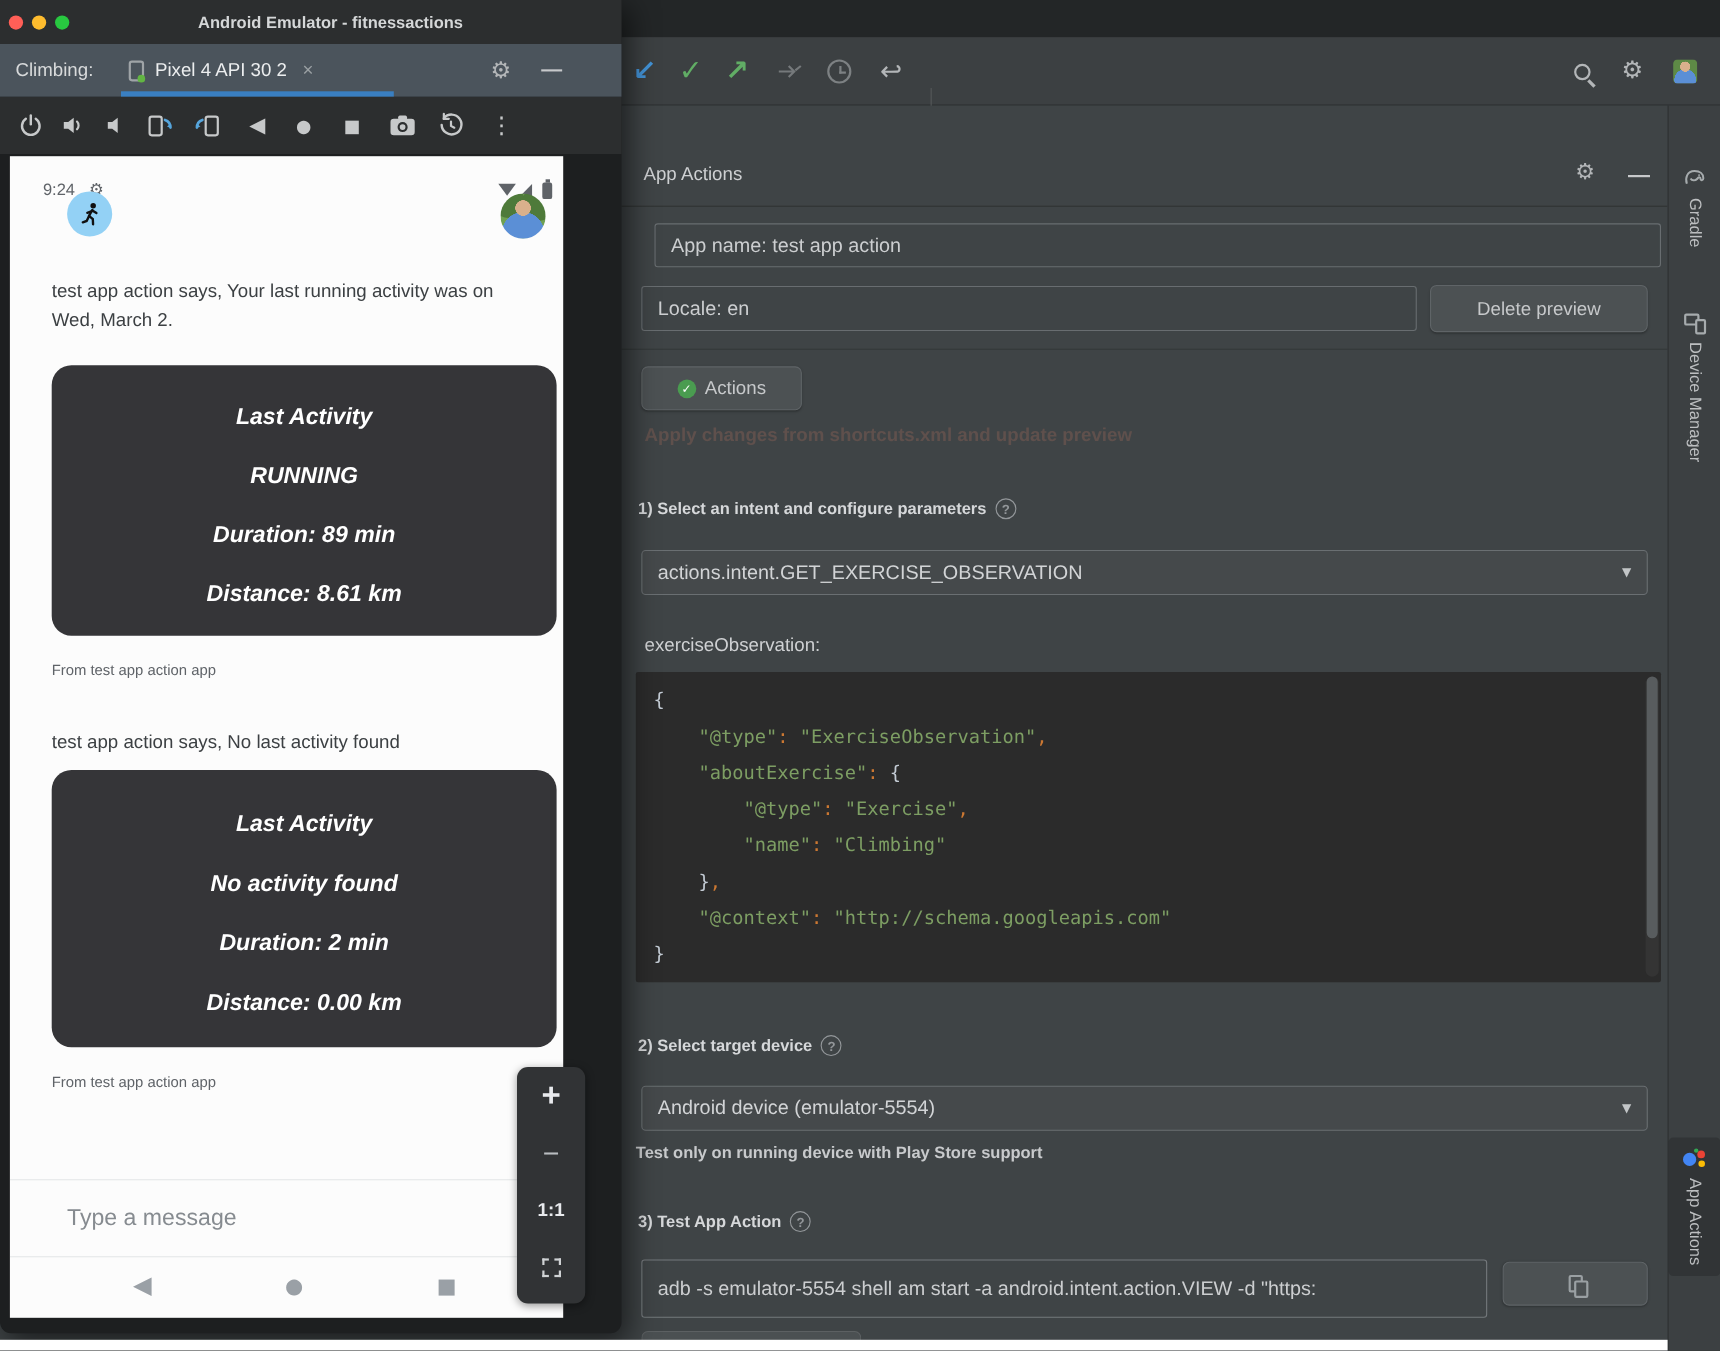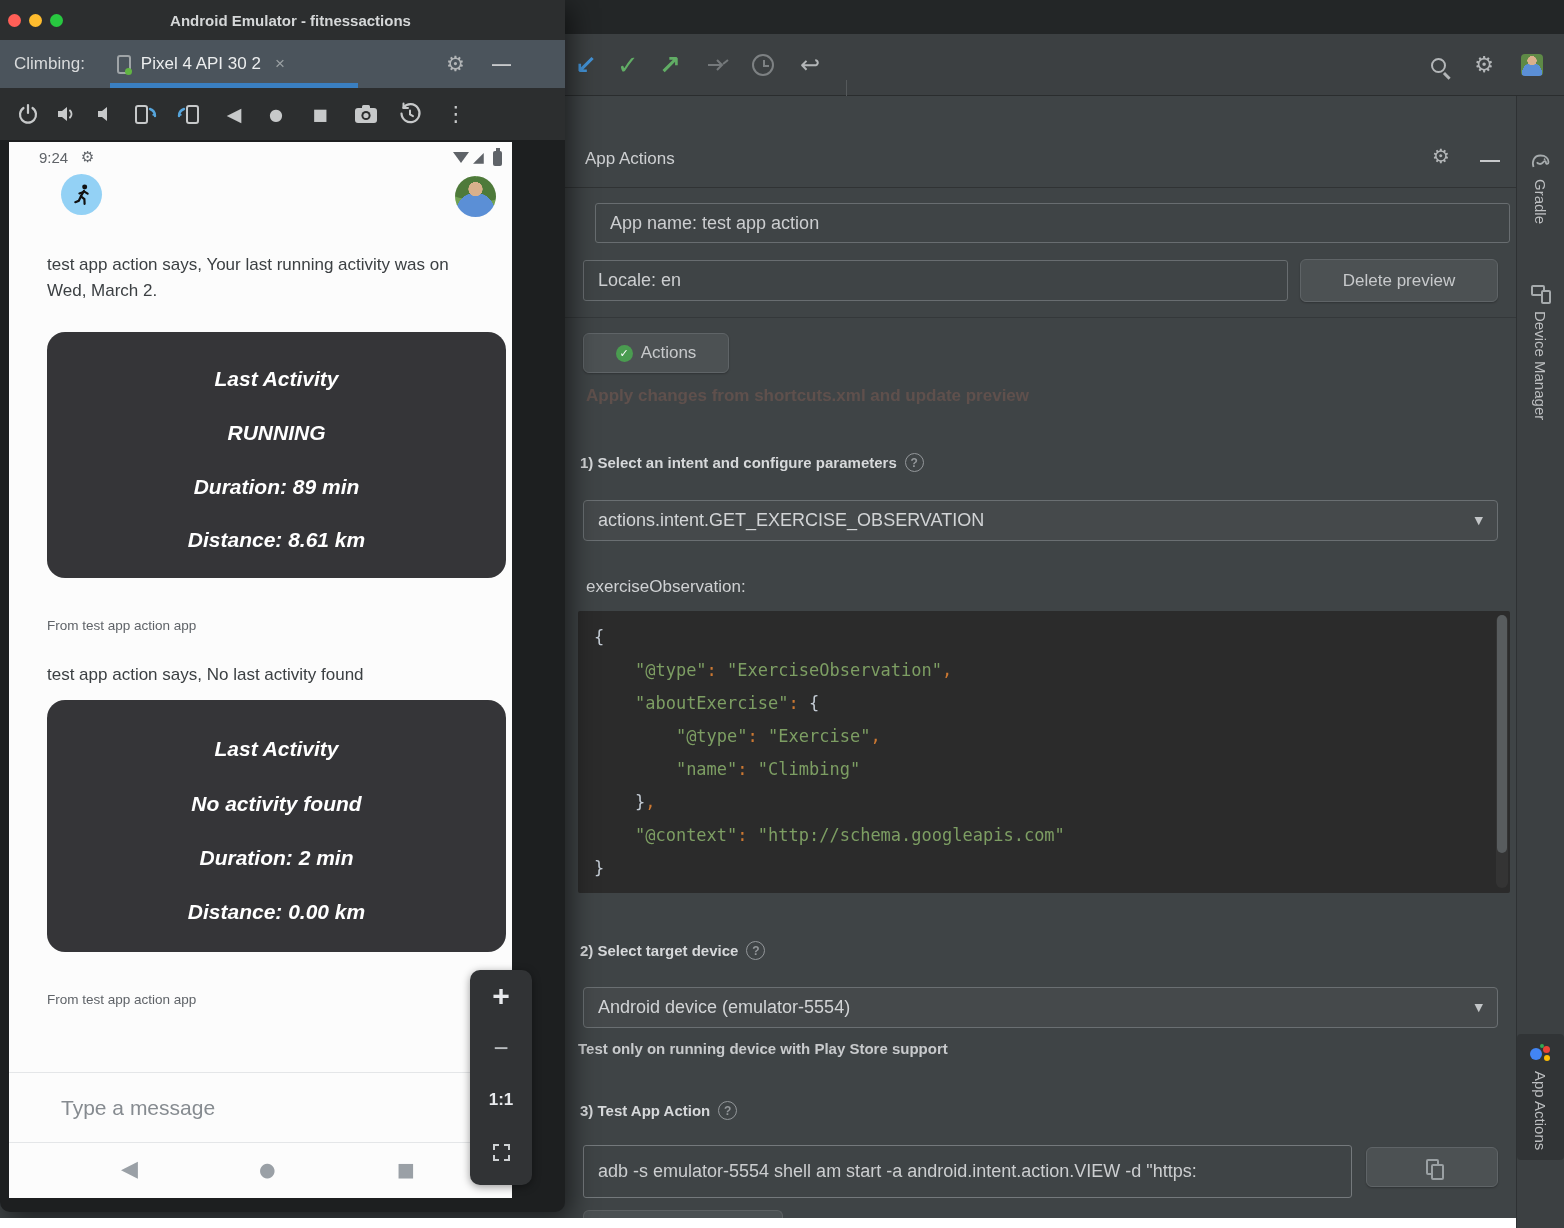--- a/index.html
+++ b/index.html
@@ -66,49 +66,49 @@
   .a-blue { position:absolute; left:0; top:4px; width:12px; height:12px; border-radius:50%; background:#4285f4; }
   .a-red  { position:absolute; left:13px; top:2px; width:7px; height:7px; border-radius:50%; background:#ea4335; }
   .a-yel  { position:absolute; left:14px; top:11px; width:6px; height:6px; border-radius:50%; background:#fbbc05; }
   .a-grn  { position:absolute; left:10px; top:0; width:4px; height:4px; border-radius:50%; background:#34a853; }
 
   
   .emu-win { left:0; top:0; width:565px; height:1212px; background:#1d1f20; border-radius:0 0 10px 10px;
              box-shadow:6px 8px 26px rgba(0,0,0,.55); }
   .emu-titlebar { left:0; top:0; width:565px; height:40px; background:#2c2e2f; display:flex; align-items:center; }
   .light { width:13px; height:13px; border-radius:50%; margin-left:8px; }
-  .emu-title { position:absolute; left:8px; width:565px; text-align:center; color:#d5d7d8; font-size:15px; font-weight:bold; }
+  .emu-title { position:absolute; left:18px; width:565px; text-align:center; color:#d5d7d8; font-size:15px; font-weight:bold; }
   .emu-tabbar { left:0; top:40px; width:565px; height:48px; background:#4b545c; display:flex; align-items:center; }
   .emu-toolbar { left:0; top:88px; width:565px; height:52px; background:#2c2e2f; }
   .phone-tab-ic { width:14px; height:19px; border:2px solid #9fa4a7; border-radius:3px; position:relative; }
   .phone-tab-ic::after { content:""; position:absolute; right:-3px; bottom:-3px; width:7px; height:7px; border-radius:50%; background:#62b543; }
   .tab-underline { position:absolute; left:110px; top:83px; width:248px; height:5px; background:#3a7fc1; }
   .eicon { position:absolute; top:88px; height:52px; width:36px; display:flex; align-items:center; justify-content:center; color:#c7c9ca; }
   .glyph { font-family:"DejaVu Sans", sans-serif; }
 
   
   .screen { left:9px; top:142px; width:503px; height:1056px; background:#fcfcfc; overflow:hidden; }
-  .ph-status { position:absolute; left:0; top:1px; width:503px; height:30px; }
+  .ph-status { position:absolute; left:0; top:16px; width:503px; height:30px; }
   .ph-time { position:absolute; left:30px; top:6px; font-size:15px; color:#5f6368; }
   .ph-gear { position:absolute; left:72px; top:5px; font-size:15px; color:#5f6368; }
   .wifi-ic { position:absolute; width:0; height:0; border-left:8px solid transparent; border-right:8px solid transparent; border-top:11px solid #5f6368; }
   .signal-ic { position:absolute; color:#5f6368; font-size:14px; font-family:"DejaVu Sans", sans-serif; }
   .batt-ic { position:absolute; width:9px; height:15px; background:#5f6368; border-radius:2px; }
   .batt-ic::before { content:""; position:absolute; left:2.5px; top:-3px; width:4px; height:3px; background:#5f6368; }
   .bot-avatar { position:absolute; left:52px; top:32px; width:41px; height:41px; border-radius:50%; background:#93d1f5;
                 display:flex; align-items:center; justify-content:center; }
   .user-avatar { position:absolute; left:446px; top:34px; width:41px; height:41px; border-radius:50%;
     background: radial-gradient(circle at 50% 32%, #d9b08c 20%, transparent 21%),
                 radial-gradient(circle at 50% 88%, #5b8fd6 46%, transparent 47%),
                 radial-gradient(circle at 18% 18%, #4e7a3a 30%, transparent 32%),
                 radial-gradient(circle at 85% 22%, #4e7a3a 32%, transparent 34%), #6fa153; }
   .ph-msg { position:absolute; left:38px; color:#3c4043; font-size:17px; line-height:26px; }
   .ph-card { position:absolute; left:38px; width:459px; background:#353538; border-radius:18px; }
   .card-line { position:absolute; width:100%; text-align:center; color:#fff; font-size:21px; font-weight:bold; font-style:italic; }
-  .ph-from { position:absolute; left:38px; color:#5f6368; font-size:13.5px;margin-top:16px; }
+  .ph-from { position:absolute; left:38px; color:#5f6368; font-size:13.5px; }
   .ph-divider { position:absolute; left:0; width:503px; height:1px; background:#e4e6e8; }
   .ph-type { position:absolute; left:52px; color:#868b90; font-size:21px; }
   .navic { position:absolute; color:#9aa0a6; font-family:"DejaVu Sans", sans-serif; }
 
   
   .zoom-panel { left:470px; top:970px; width:62px; height:215px; background:#313335; border-radius:10px;
                 box-shadow:0 2px 8px rgba(0,0,0,.4); display:flex; flex-direction:column; align-items:center; z-index:9; }
   .zbtn { height:52px; display:flex; align-items:center; justify-content:center; color:#e8eaed; width:100%; }
   .fs-ic { position:relative; width:17px; height:17px; }
   .fs-ic i { position:absolute; width:6px; height:6px; border:2px solid #cfd2d4; }

